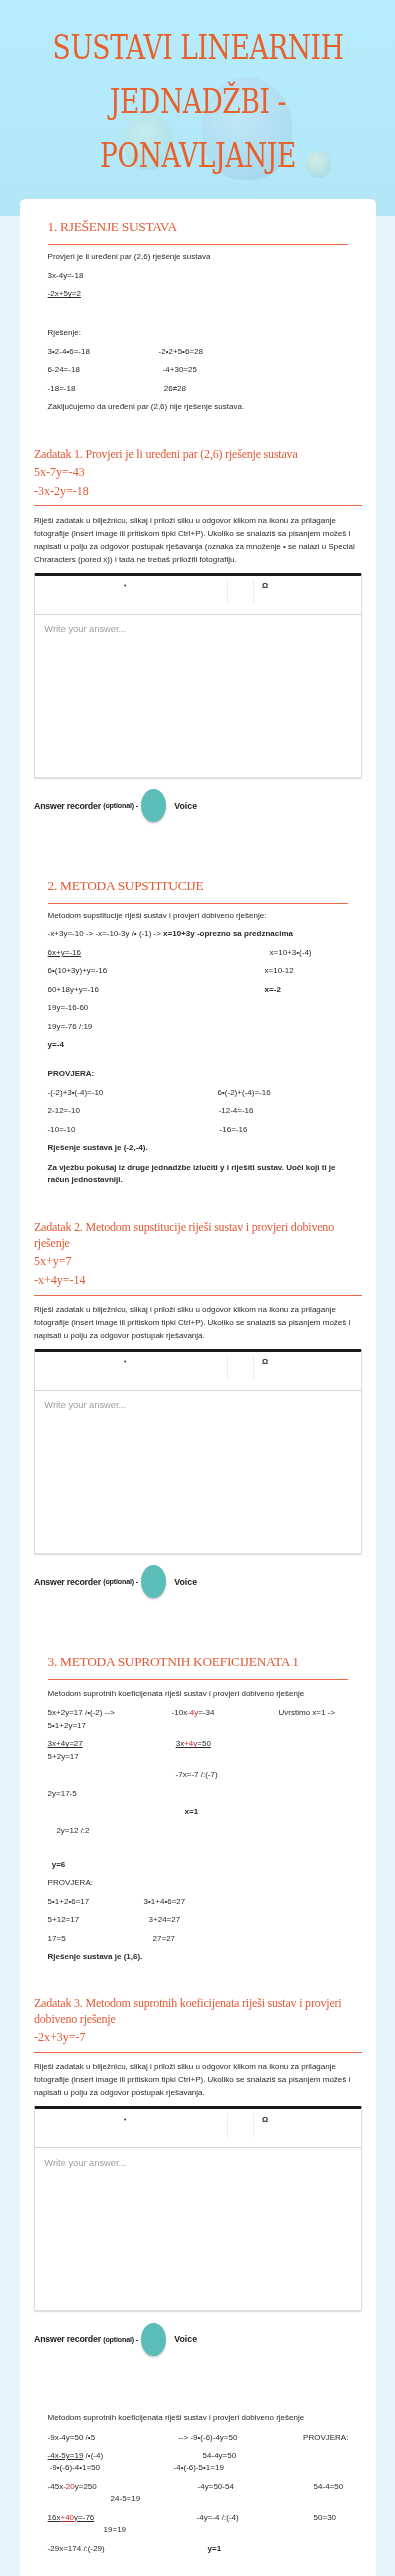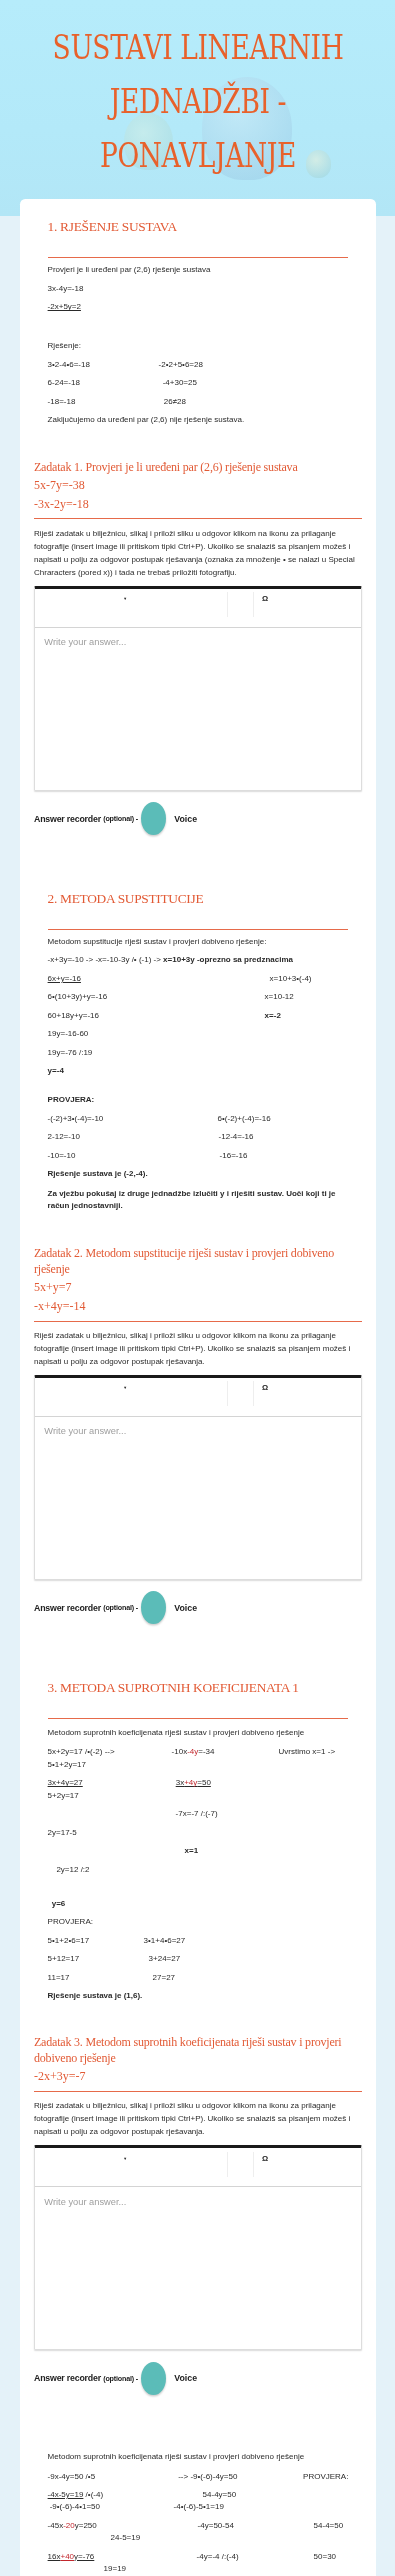--- a/index.html
+++ b/index.html
@@ -38,21 +38,21 @@
     background: #fff;
     border-radius: 5.2px 5.2px 0 0;
     padding: 11.3px 0 20.6px 0;
     min-height: 52px;
   }
   .section { padding: 9.3px 28px 5.2px 28px; }
   .section-title {
     font-family: "Liberation Serif", serif;
     color: #e25a35;
     font-size: 13.4px;
-    padding-bottom: 22px;
+    padding-bottom: 9px;
     border-bottom: 0.8px solid #e66a4a;
     letter-spacing: -0.3px;
     margin-bottom: 7.2px;
   }
   .p { font-size: 8px; line-height: 10.3px; margin: 0 0 8.2px 0; color: #2a2a2a; }
   .row { display: flex; font-size: 8px; line-height: 10.3px; margin-bottom: 8.2px; color: #2a2a2a; }
   .row .c1 { width: 111px; }
   .u { text-decoration: underline; }
   .b { font-weight: bold; }
   .red { color: #c2272d; }
@@ -140,21 +140,21 @@
       </div>
     <div class="row">
         <span class="c1">-18=-18</span>
         <span style="padding-left:5.2px">26≠28</span>
       </div>
     <p class="p">Zaključujemo da uređeni par (2,6) nije rješenje sustava.</p>
   </div>
 
   <div class="task">
     <div class="task-title">Zadatak 1. Provjeri je li uređeni par (2,6) rješenje sustava</div>
-    <div class="task-eq">5x-7y=-38</div>
+    <div class="task-eq">5x-7y=-43</div>
     <div class="task-eq">-3x-2y=-18</div>
     <div class="task-rule"></div>
     <div class="instr">Riješi zadatak u bilježnicu, slikaj i priloži sliku u odgovor klikom na ikonu za prilaganje fotografije (insert image ili pritiskom tipki Ctrl+P). Ukoliko se snalaziš sa pisanjem možeš i napisati u polju za odgovor postupak rješavanja (oznaka za množenje • se nalazi u Special Chraracters (pored x)) i tada ne trebaš priložiti fotografiju.</div>
     <div class="editor">
       <div class="toolbar">
         <span class="dd">▾</span>
         <span class="sep1"></span>
         <span class="sep2"></span>
         <span class="omega">Ω</span>
       </div>
@@ -271,21 +271,21 @@
     <p class="p">PROVJERA:</p>
     <div class="row">
         <span style="width:96px">5•1+2•6=17</span>
         <span>3•1+4•6=27</span>
       </div>
     <div class="row">
         <span style="width:101px">5+12=17</span>
         <span>3+24=27</span>
       </div>
     <div class="row">
-        <span style="width:105px">11=17</span>
+        <span style="width:105px">17=5</span>
         <span>27=27</span>
       </div>
     <p class="p b">Rješenje sustava je (1,6).</p>
   </div>
 
   <div class="task">
     <div class="task-title">Zadatak 3. Metodom suprotnih koeficijenata riješi sustav i provjeri dobiveno rješenje</div>
     <div class="task-eq">-2x+3y=-7</div>
     <div class="task-rule"></div>
     <div class="instr">Riješi zadatak u bilježnicu, slikaj i priloži sliku u odgovor klikom na ikonu za prilaganje fotografije (insert image ili pritiskom tipki Ctrl+P). Ukoliko se snalaziš sa pisanjem možeš i napisati u polju za odgovor postupak rješavanja.</div>

